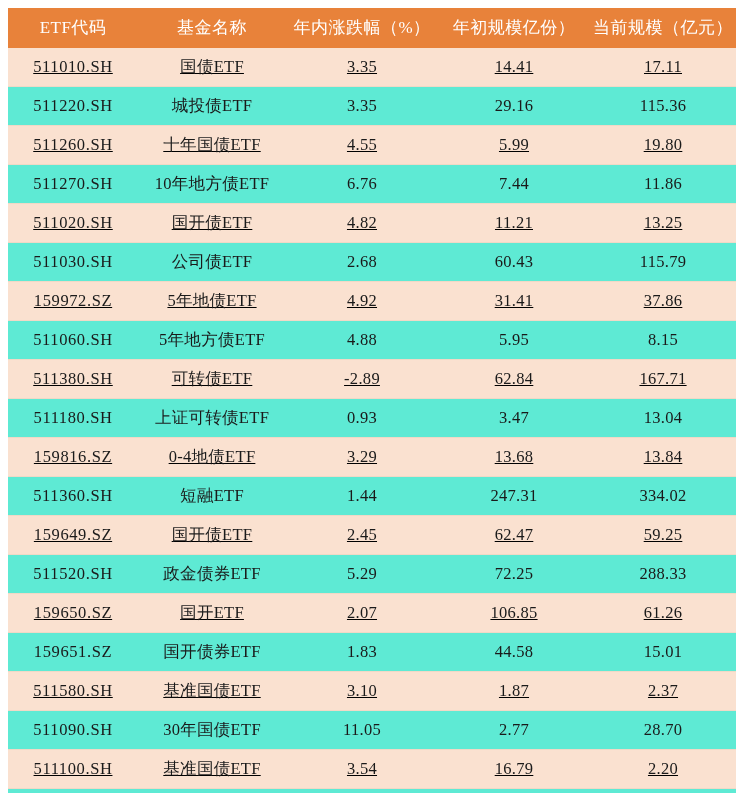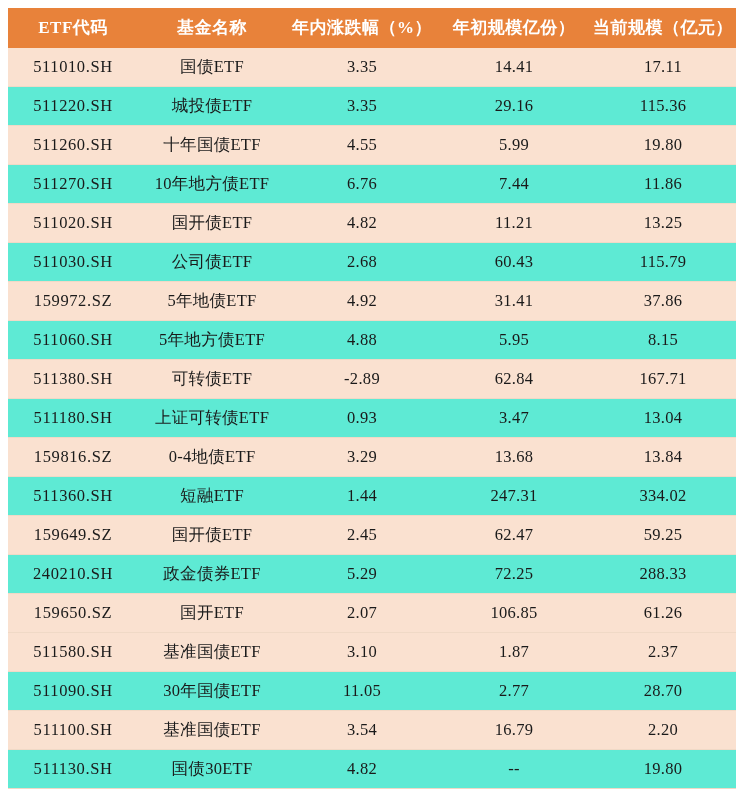--- a/index.html
+++ b/index.html
@@ -31,35 +31,35 @@
   col.c-code  { width: 130px; }
   col.c-name  { width: 148px; }
   col.c-chg   { width: 152px; }
   col.c-init  { width: 152px; }
   col.c-cur   { width: 146px; }
 
   
   thead th {
     background: #e8823a;
     color: #ffffff;
-    font-weight: bold;
+    font-weight: normal;
     font-size: 17px;
     height: 40px;
     line-height: 40px;
     padding: 0;
     text-align: center;
     white-space: nowrap;
     letter-spacing: 0.5px;
   }
 
   
   tbody tr {
     height: 38px;
   }
-  tbody tr.row-odd  { background: #fae1d0; }
+  tbody tr.row-odd  { background: #fae1d0; text-decoration: underline; }
   tbody tr.row-even { background: #ffffff; }
 
   tbody td {
     height: 38px;
     padding: 0;
     font-size: 16.5px;
     color: #1a1a1a;
     text-align: center;
     white-space: nowrap;
     border-bottom: 1px solid #f0d9c6;
@@ -183,33 +183,40 @@
           <td class="cell-current">334.02</td>
         </tr>
         <tr class="row-odd">
           <td class="cell-code">159649.SZ</td>
           <td class="cell-name">国开债ETF</td>
           <td class="cell-change">2.45</td>
           <td class="cell-initial">62.47</td>
           <td class="cell-current">59.25</td>
         </tr>
         <tr class="row-even">
-          <td class="cell-code">240210.SH</td>
+          <td class="cell-code">511520.SH</td>
           <td class="cell-name">政金债券ETF</td>
           <td class="cell-change">5.29</td>
           <td class="cell-initial">72.25</td>
           <td class="cell-current">288.33</td>
         </tr>
         <tr class="row-odd">
           <td class="cell-code">159650.SZ</td>
           <td class="cell-name">国开ETF</td>
           <td class="cell-change">2.07</td>
           <td class="cell-initial">106.85</td>
           <td class="cell-current">61.26</td>
         </tr>
+        <tr class="row-even">
+          <td class="cell-code">159651.SZ</td>
+          <td class="cell-name">国开债券ETF</td>
+          <td class="cell-change">1.83</td>
+          <td class="cell-initial">44.58</td>
+          <td class="cell-current">15.01</td>
+        </tr>
         <tr class="row-odd">
           <td class="cell-code">511580.SH</td>
           <td class="cell-name">基准国债ETF</td>
           <td class="cell-change">3.10</td>
           <td class="cell-initial">1.87</td>
           <td class="cell-current">2.37</td>
         </tr>
         <tr class="row-even">
           <td class="cell-code">511090.SH</td>
           <td class="cell-name">30年国债ETF</td>

